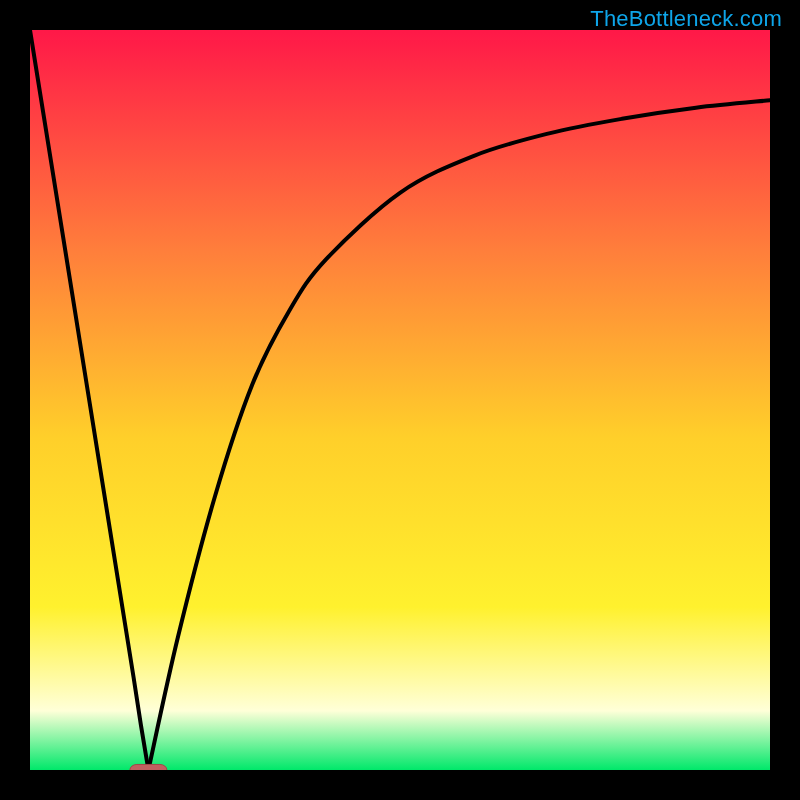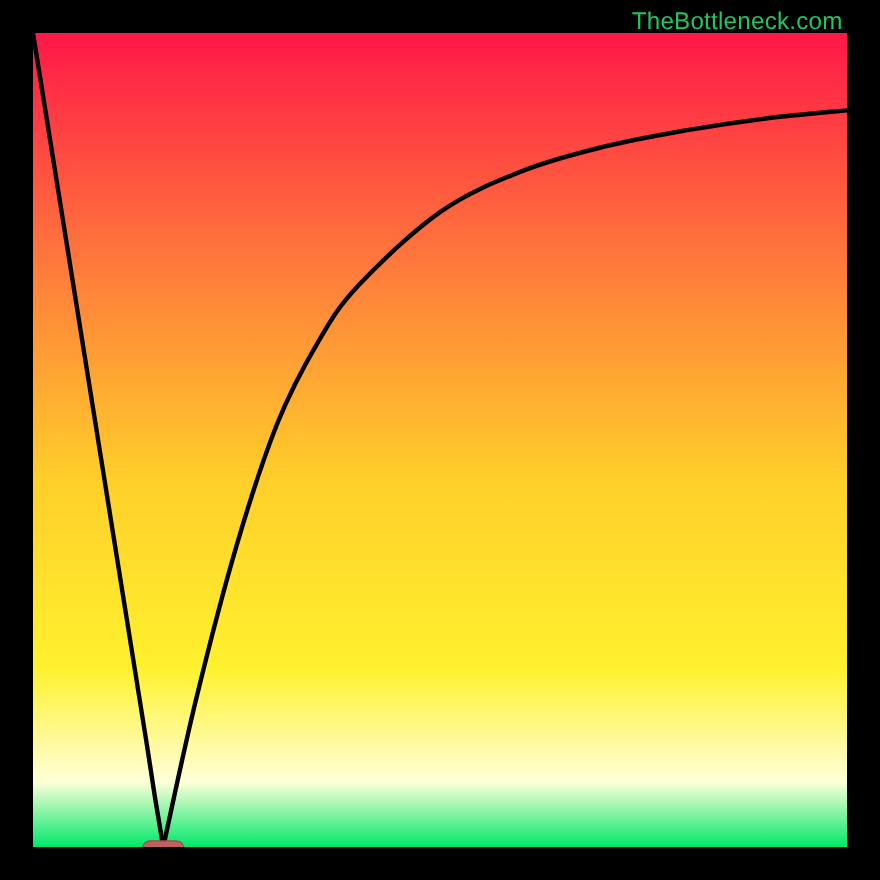--- a/index.html
+++ b/index.html
@@ -19,25 +19,25 @@
   }
   .plot-area {
     position: absolute;
     left: 30px;
     top: 30px;
     width: 740px;
     height: 740px;
   }
   .watermark {
     position: absolute;
-    right: 34px;
+    right: 18px;
     top: 6px;
     font-size: 22px;
     font-weight: 500;
-    color: #22c55e;
+    color: #0ea5e9;
     letter-spacing: 0.2px;
   }
   svg {
     display: block;
   }
 </style>
 </head>
 <body>
 
 <div class="frame">

